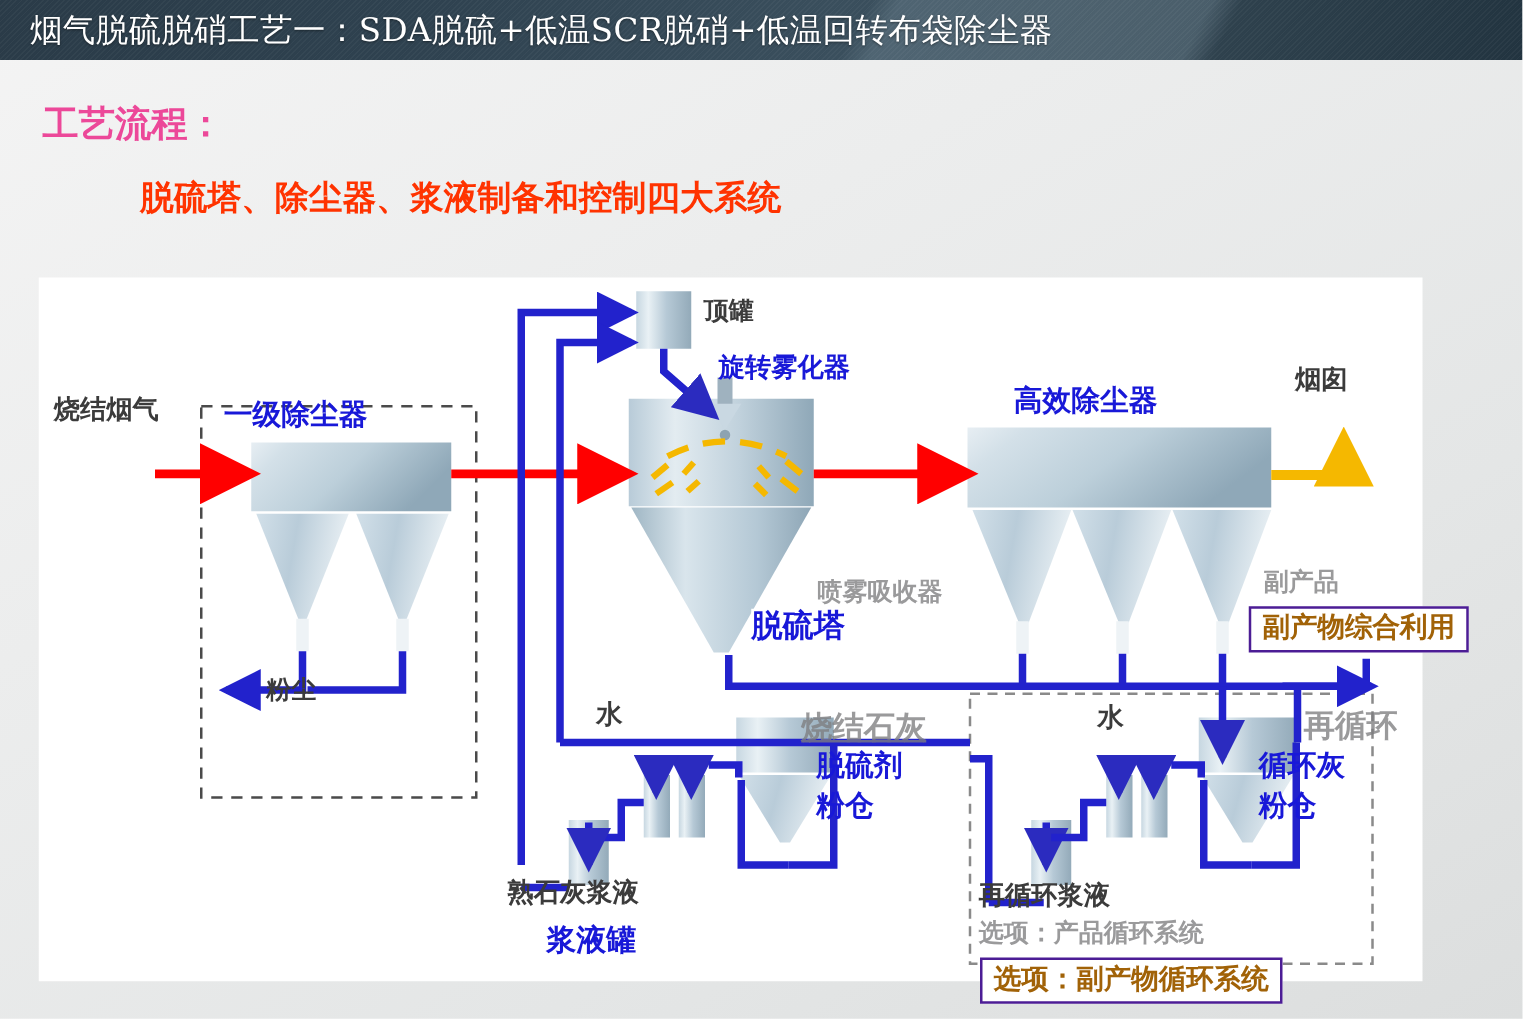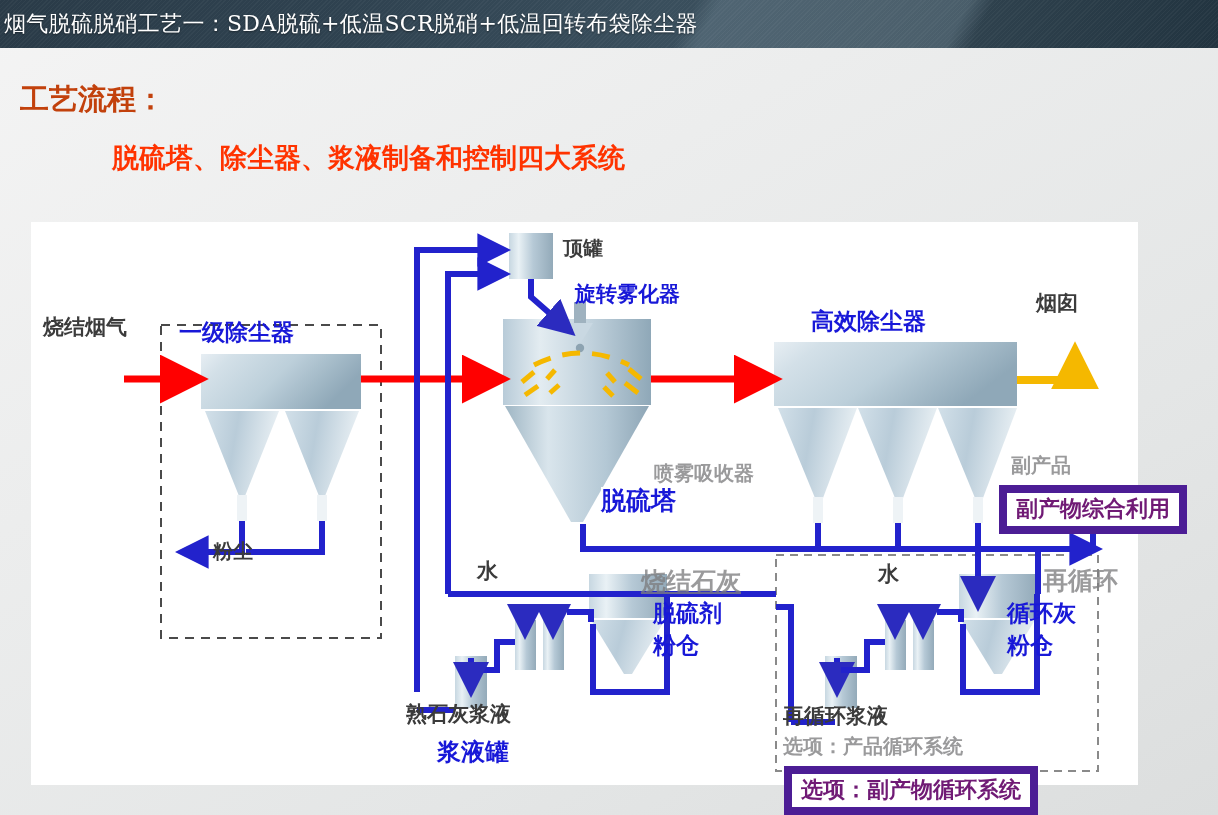--- a/index.html
+++ b/index.html
@@ -20,33 +20,33 @@
       linear-gradient(118deg, rgba(255,255,255,0.00) 0%, rgba(255,255,255,0.00) 56%, rgba(180,205,220,0.18) 58%, rgba(180,205,220,0.20) 78%, rgba(255,255,255,0.00) 80%),
       linear-gradient(100deg, #2a3b48 0%, #2f4250 28%, #3a4f5d 55%, #344753 72%, #223440 100%);
     overflow: hidden;
   }
   #header-bar::after {
     content:""; position:absolute; inset:0;
     background-image: repeating-linear-gradient(135deg, rgba(255,255,255,0.035) 0px, rgba(255,255,255,0.035) 1px, rgba(0,0,0,0) 1px, rgba(0,0,0,0) 3px);
     pointer-events:none;
   }
   #header-title {
-    position: absolute; left: 4px; top: 50%; transform: translateY(-50%);
+    position: absolute; left: 24px; top: 50%; transform: translateY(-50%);
     color: #ffffff;
     font-family: "DejaVu Serif", "Liberation Serif", serif;
-    font-size: 22px; font-weight: 400; white-space: nowrap;
+    font-size: 26px; font-weight: 400; white-space: nowrap;
     letter-spacing: 0.3px;
     text-shadow: 0 1px 2px rgba(0,0,0,0.45);
     z-index: 2;
   }
 
   
   #section-title-1 {
-    position: absolute; left: 20px; top: 80px;
-    color: #c2410c; font-size: 29px; font-weight: bold; white-space: nowrap;
+    position: absolute; left: 34px; top: 80px;
+    color: #ec4899; font-size: 29px; font-weight: bold; white-space: nowrap;
     font-family: "DejaVu Sans", "Liberation Sans", sans-serif;
   }
   #section-title-2 {
     position: absolute; left: 112px; top: 140px;
     color: #ff3300; font-size: 27px; font-weight: bold; white-space: nowrap;
     font-family: "DejaVu Sans", "Liberation Sans", sans-serif;
   }
 
   
   #diagram-panel {
@@ -56,22 +56,22 @@
   #diagram-svg { position: absolute; left: 0; top: 0; width: 1107px; height: 563px; }
 
   
   .dlabel {
     position: absolute; white-space: nowrap; line-height: 1.15;
   }
   .lbl-blue { color: #1818d8; font-weight: bold; font-family: "DejaVu Sans","Liberation Sans",sans-serif; }
   .lbl-gray { color: #3b3b3b; font-family: "DejaVu Serif","Liberation Serif",serif; font-weight: bold; }
   .lbl-faint{ color: #7e7e80; font-family: "DejaVu Serif","Liberation Serif",serif; font-weight: bold; opacity: .78; }
   .boxed-red {
-    color: #701a75; font-weight: bold; background: #ffffff;
-    border: 8px solid #4c1d95; padding: 3px 9px 5px 9px;
+    color: #a16207; font-weight: bold; background: #ffffff;
+    border: 2px solid #4c1d95; padding: 3px 9px 5px 9px;
     font-family: "DejaVu Sans","Liberation Sans",sans-serif;
   }
   .wbg { background:#fff; }
 </style>
 </head>
 <body>
 
 <div id="header-bar">
   <div id="header-title">烟气脱硫脱硝工艺一：SDA脱硫+低温SCR脱硝+低温回转布袋除尘器</div>
 </div>

